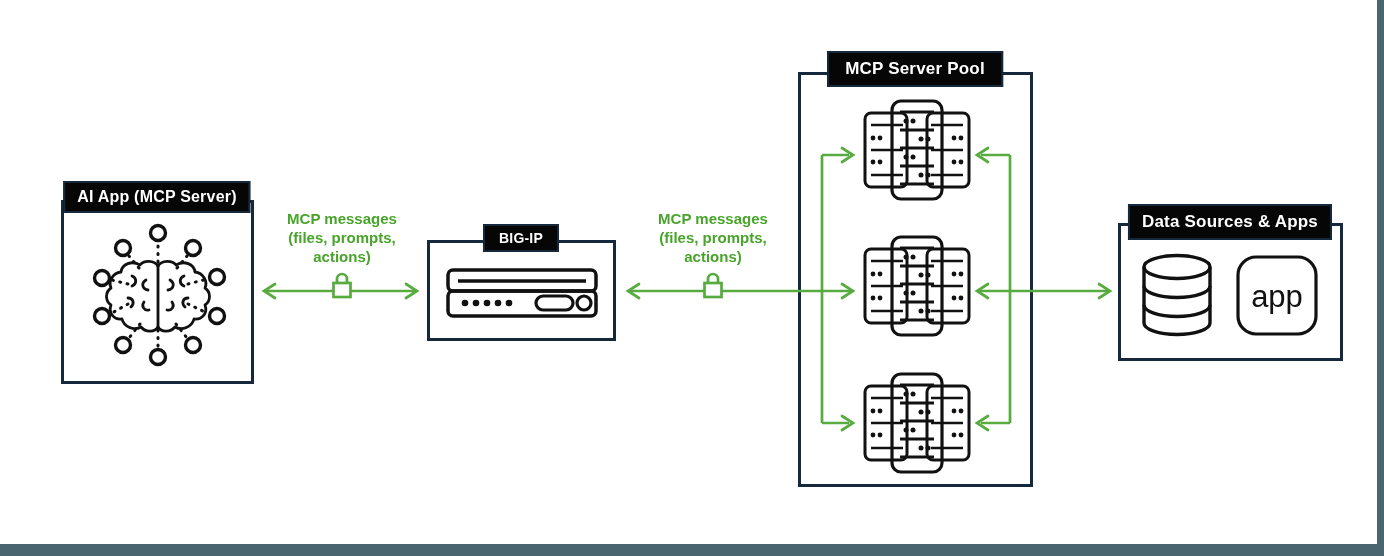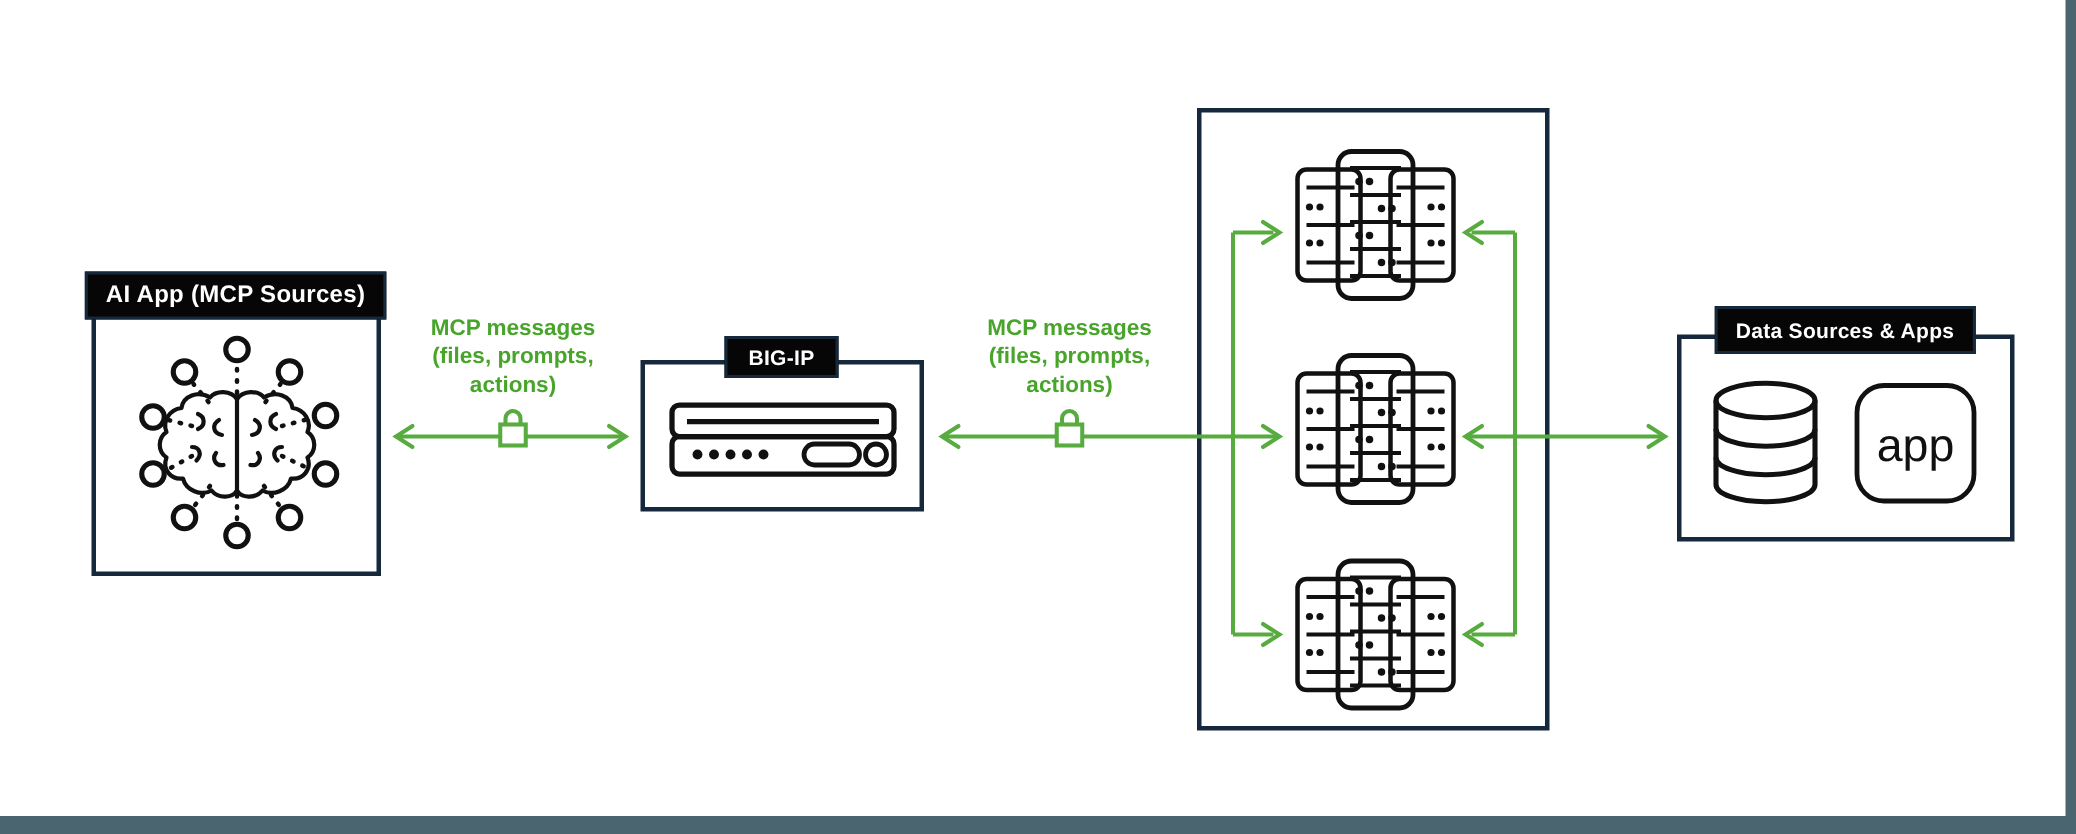--- a/index.html
+++ b/index.html
@@ -28,23 +28,24 @@
 </head>
 <body>
 
 <div class="stage">
 
   <div class="node" style="left:61px;top:200px;width:193px;height:184px;"></div>
   <div class="node" style="left:427px;top:240px;width:189px;height:101px;"></div>
   <div class="node" style="left:798px;top:72px;width:235px;height:415px;"></div>
   <div class="node" style="left:1118px;top:223px;width:225px;height:138px;"></div>
 
-  <div class="node-label" style="left:157px;top:181px;font-size:16px;padding:5px 12px;">AI App (MCP Sources)</div>
+  <div class="node-label" style="left:157px;top:181px;font-size:16px;padding:5px 12px;">AI App (MCP Server)</div>
   <div class="node-label" style="left:521px;top:224px;font-size:14px;padding:4px 14px;">BIG-IP</div>
-  <div class="node-label" style="left:1230px;top:204px;font-size:14px;padding:6px 12px;">Data Sources &amp; Apps</div>
+  <div class="node-label" style="left:915px;top:51px;font-size:17px;padding:6px 16px;">MCP Server Pool</div>
+  <div class="node-label" style="left:1230px;top:204px;font-size:17px;padding:6px 12px;">Data Sources &amp; Apps</div>
 
   <div class="link-label" style="left:342px;top:209px;">
     <div>MCP messages</div>
     <div>(files, prompts,</div>
     <div>actions)</div>
   </div>
   <div class="link-label" style="left:713px;top:209px;">
     <div>MCP messages</div>
     <div>(files, prompts,</div>
     <div>actions)</div>

